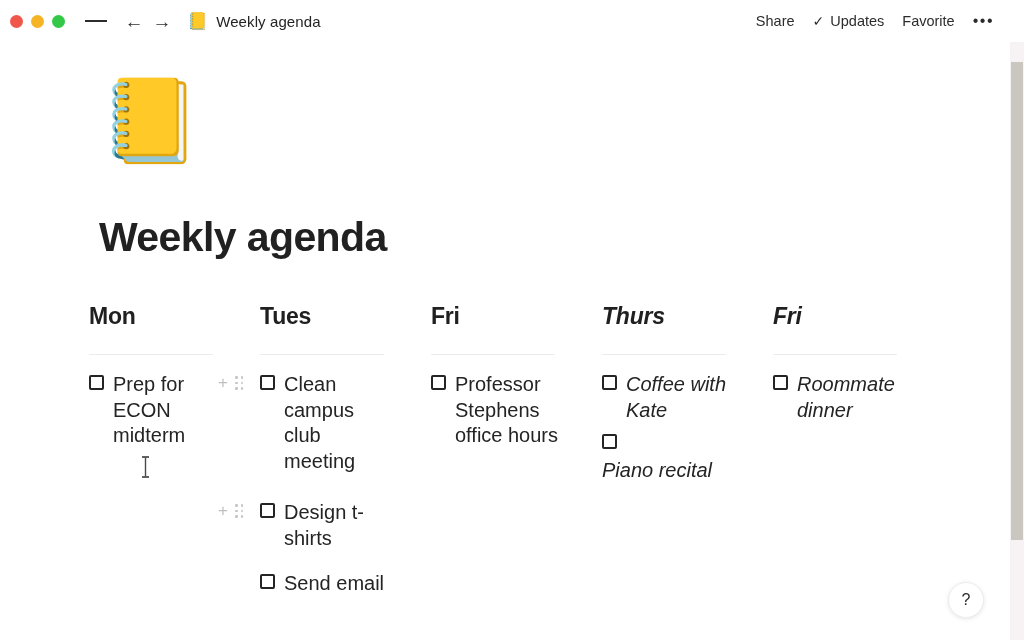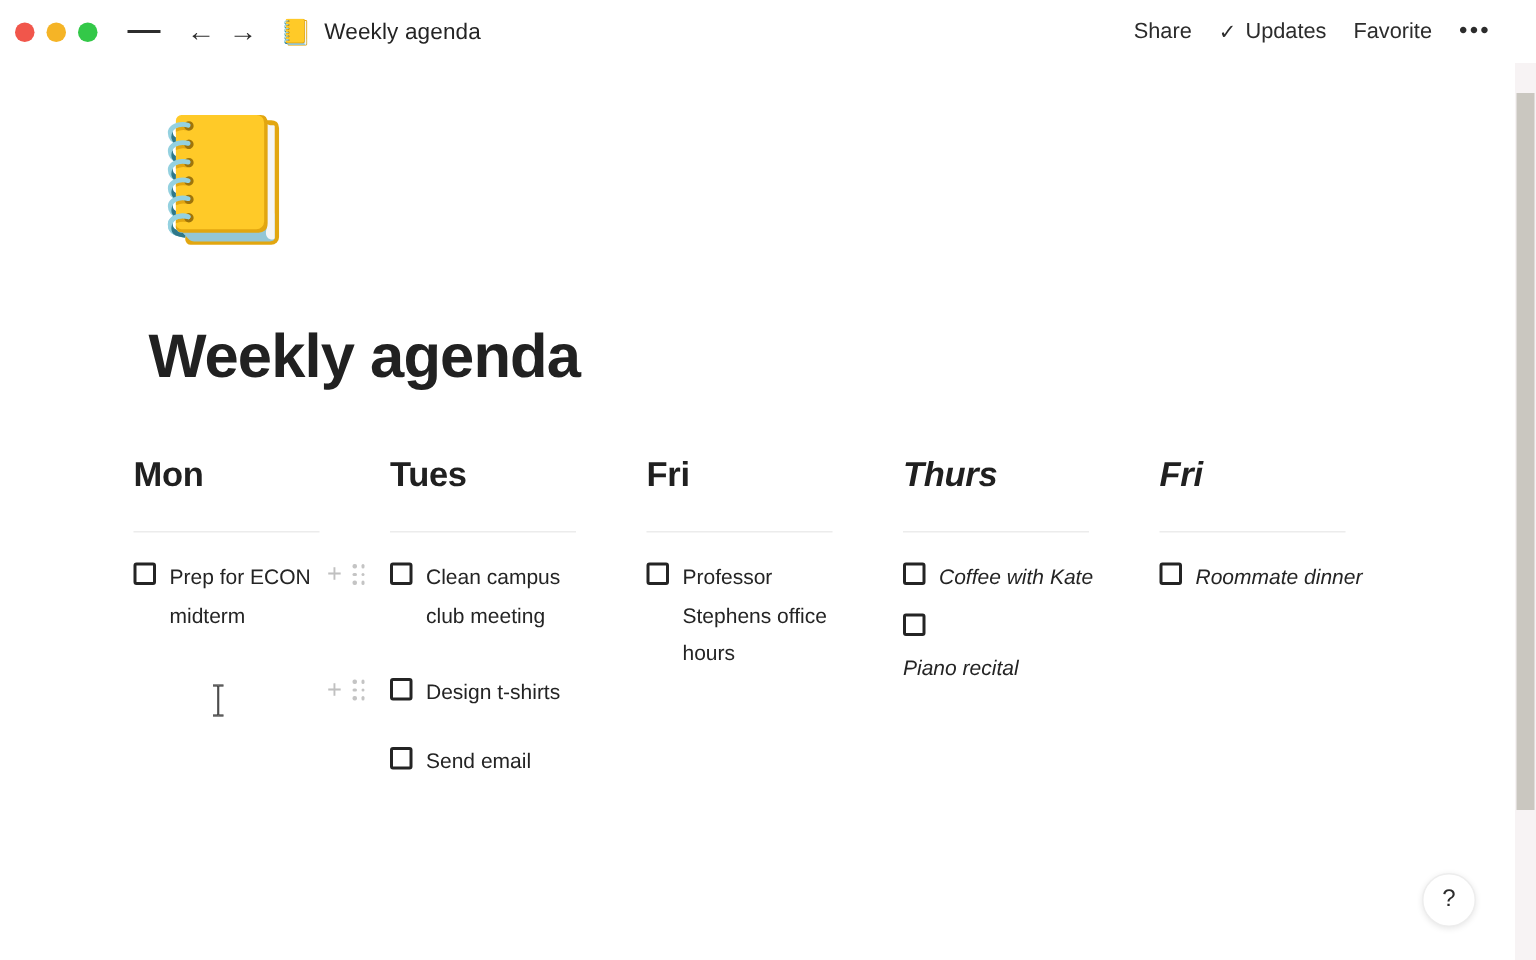--- a/index.html
+++ b/index.html
@@ -146,21 +146,21 @@
   }
   .cbox {
     width: 15px; height: 15px;
     border: 2px solid #242424;
     border-radius: 2px;
     background: #fff;
     flex: 0 0 auto;
     margin-top: 3px;
   }
   .todo-label {
-    font-size: 14px;
+    font-size: 20px;
     line-height: 25.5px;
     color: #242424;
     max-width: 112px;
     word-wrap: break-word;
   }
 
   
   .handles {
     position: absolute;
     display: flex;

